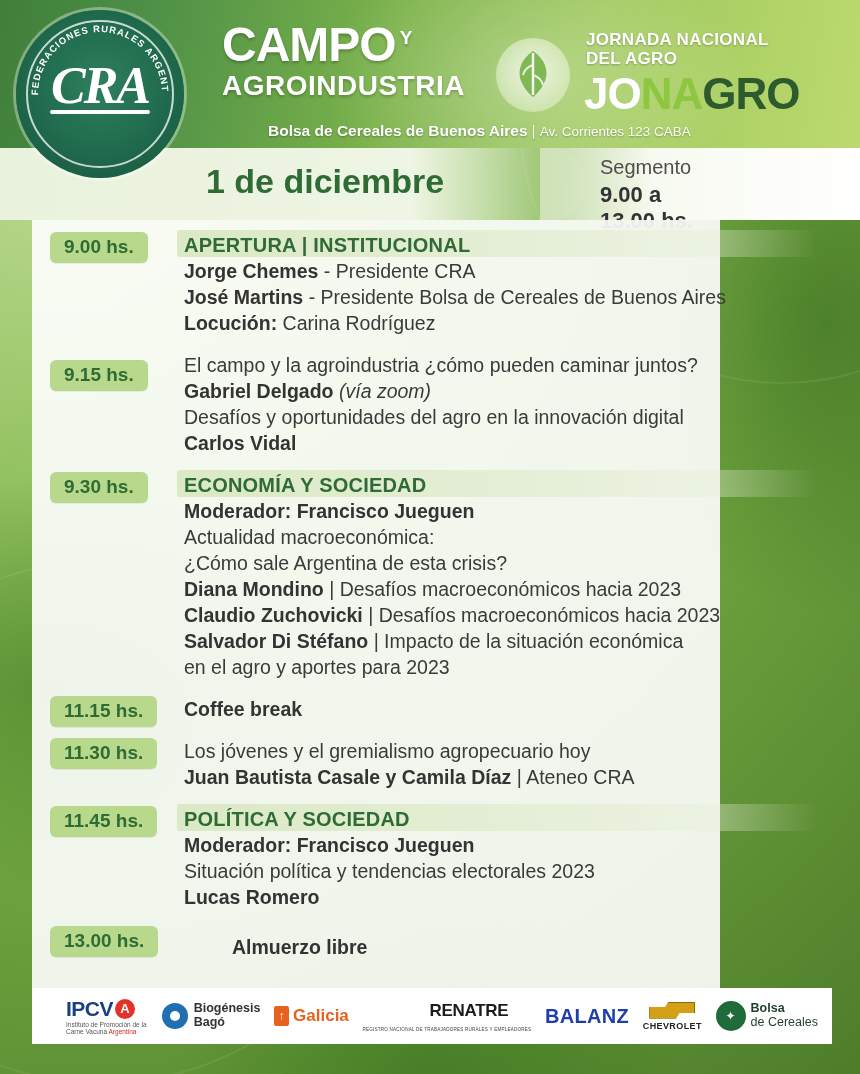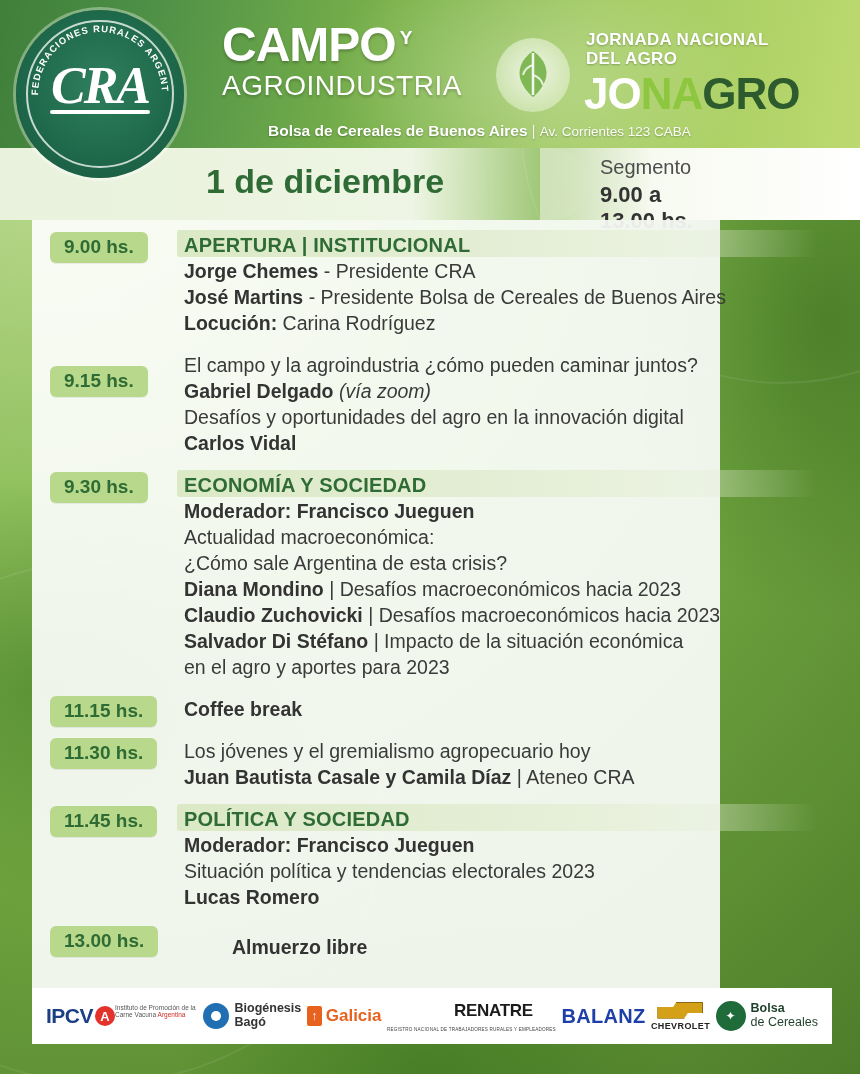--- a/index.html
+++ b/index.html
@@ -76,21 +76,21 @@
 
   .campo-block{position:absolute;left:222px;top:22px;width:300px;}
   .campo-line{
     color:#fff;font-size:48px;font-weight:bold;line-height:.96;letter-spacing:-1px;
     text-shadow:0 2px 3px rgba(0,0,0,.25);
   }
   .campo-y{
     font-size:19px;vertical-align:super;font-weight:bold;margin-left:4px;
   }
   .agro-line{
-    color:#fff;font-size:28px;font-weight:normal;letter-spacing:.5px;margin-top:2px;
+    color:#fff;font-size:28px;font-weight:bold;letter-spacing:.5px;margin-top:2px;
     text-shadow:0 2px 3px rgba(0,0,0,.22);
   }
   .venue{
     position:absolute;left:268px;top:122px;white-space:nowrap;
     color:#fff;font-size:15.5px;font-weight:bold;
     text-shadow:0 1px 2px rgba(0,0,0,.3);
   }
   .venue .sep{font-weight:normal;opacity:.85;margin:0 4px;}
   .venue .addr{font-weight:normal;font-size:13.5px;opacity:.95;}
 
@@ -285,21 +285,21 @@
           <div class="time-pill" style="top: 0px;">9.00 hs.</div>
           <div class="section-band" style="top: -2px;"></div>
           <div class="lines" style="top: 0px;">
             <div class="ln sec">APERTURA  |  INSTITUCIONAL</div>
             <div class="ln"><span class="nm">Jorge Chemes</span><span> - Presidente CRA</span></div>
             <div class="ln"><span class="nm">José Martins</span><span> - Presidente Bolsa de Cereales de Buenos Aires</span></div>
             <div class="ln"><span class="nm">Locución:</span><span> Carina Rodríguez</span></div>
           </div>
         </div>
         <div class="row" style="top: 132px;">
-          <div class="time-pill" style="top: 14px;">9.15 hs.</div>
+          <div class="time-pill" style="top: 8px;">9.15 hs.</div>
           <div class="lines" style="top: 0px;">
             <div class="ln">El campo y la agroindustria ¿cómo pueden caminar juntos?</div>
             <div class="ln"><span class="nm">Gabriel Delgado</span><span class="it"> (vía zoom)</span></div>
             <div class="ln">Desafíos y oportunidades del agro en la innovación digital</div>
             <div class="ln"><span class="nm">Carlos Vidal</span></div>
           </div>
         </div>
         <div class="row" style="top: 252px;">
           <div class="time-pill" style="top: 0px;">9.30 hs.</div>
           <div class="section-band" style="top: -2px;"></div>
@@ -341,21 +341,21 @@
           <div class="time-pill" style="top: 0px;">13.00 hs.</div>
           <div class="lines" style="top: 8px; margin-left: 48px;">
             <div class="ln"><span class="nm">Almuerzo libre</span></div>
           </div>
         </div>
       </div>
   </div>
 
   <div class="sponsors">
     <div class="sp">
-      <div style="display:flex;align-items:flex-start;">
+      <div style="display:flex;flex-direction:column;align-items:flex-start;margin-left:20px;">
         <div class="ipcva">
           <span class="big">IPCV</span>
           <span class="circ">A</span>
         </div>
         <div class="ipcva-sub">
           <span>Instituto de Promoción</span>
           <span>de la Carne Vacuna</span>
           <span class="red">Argentina</span>
         </div>
       </div>

